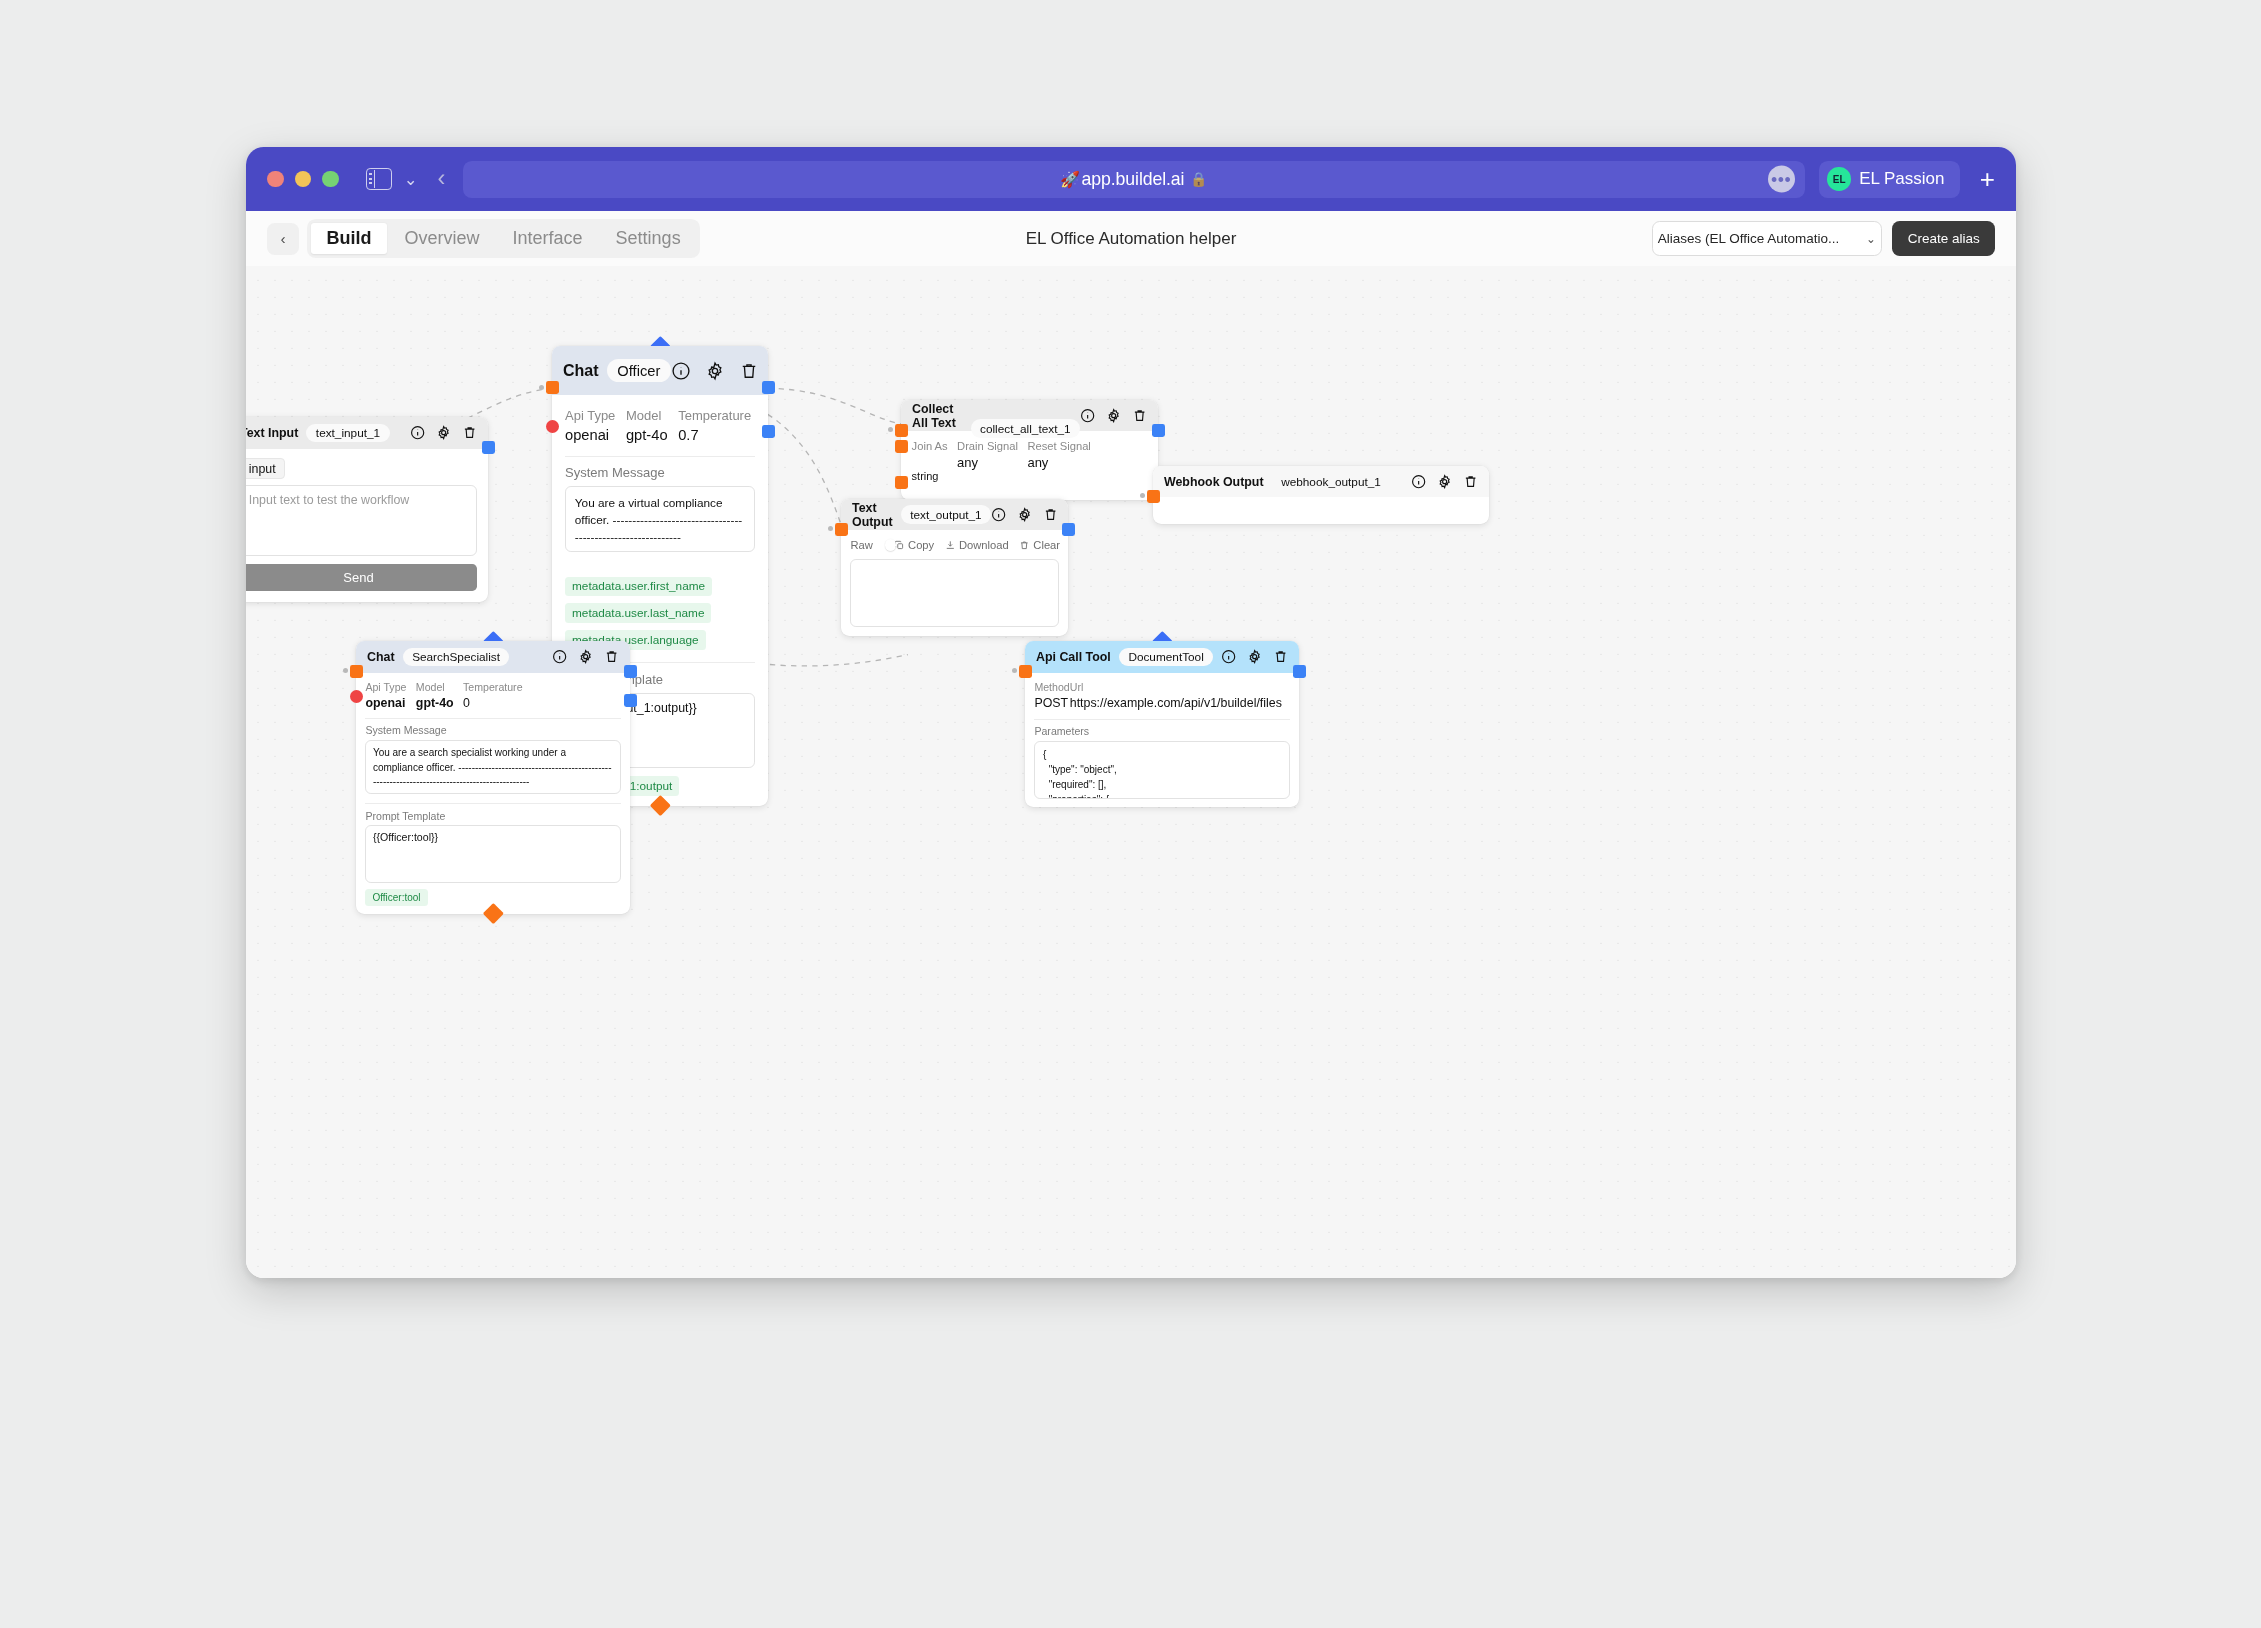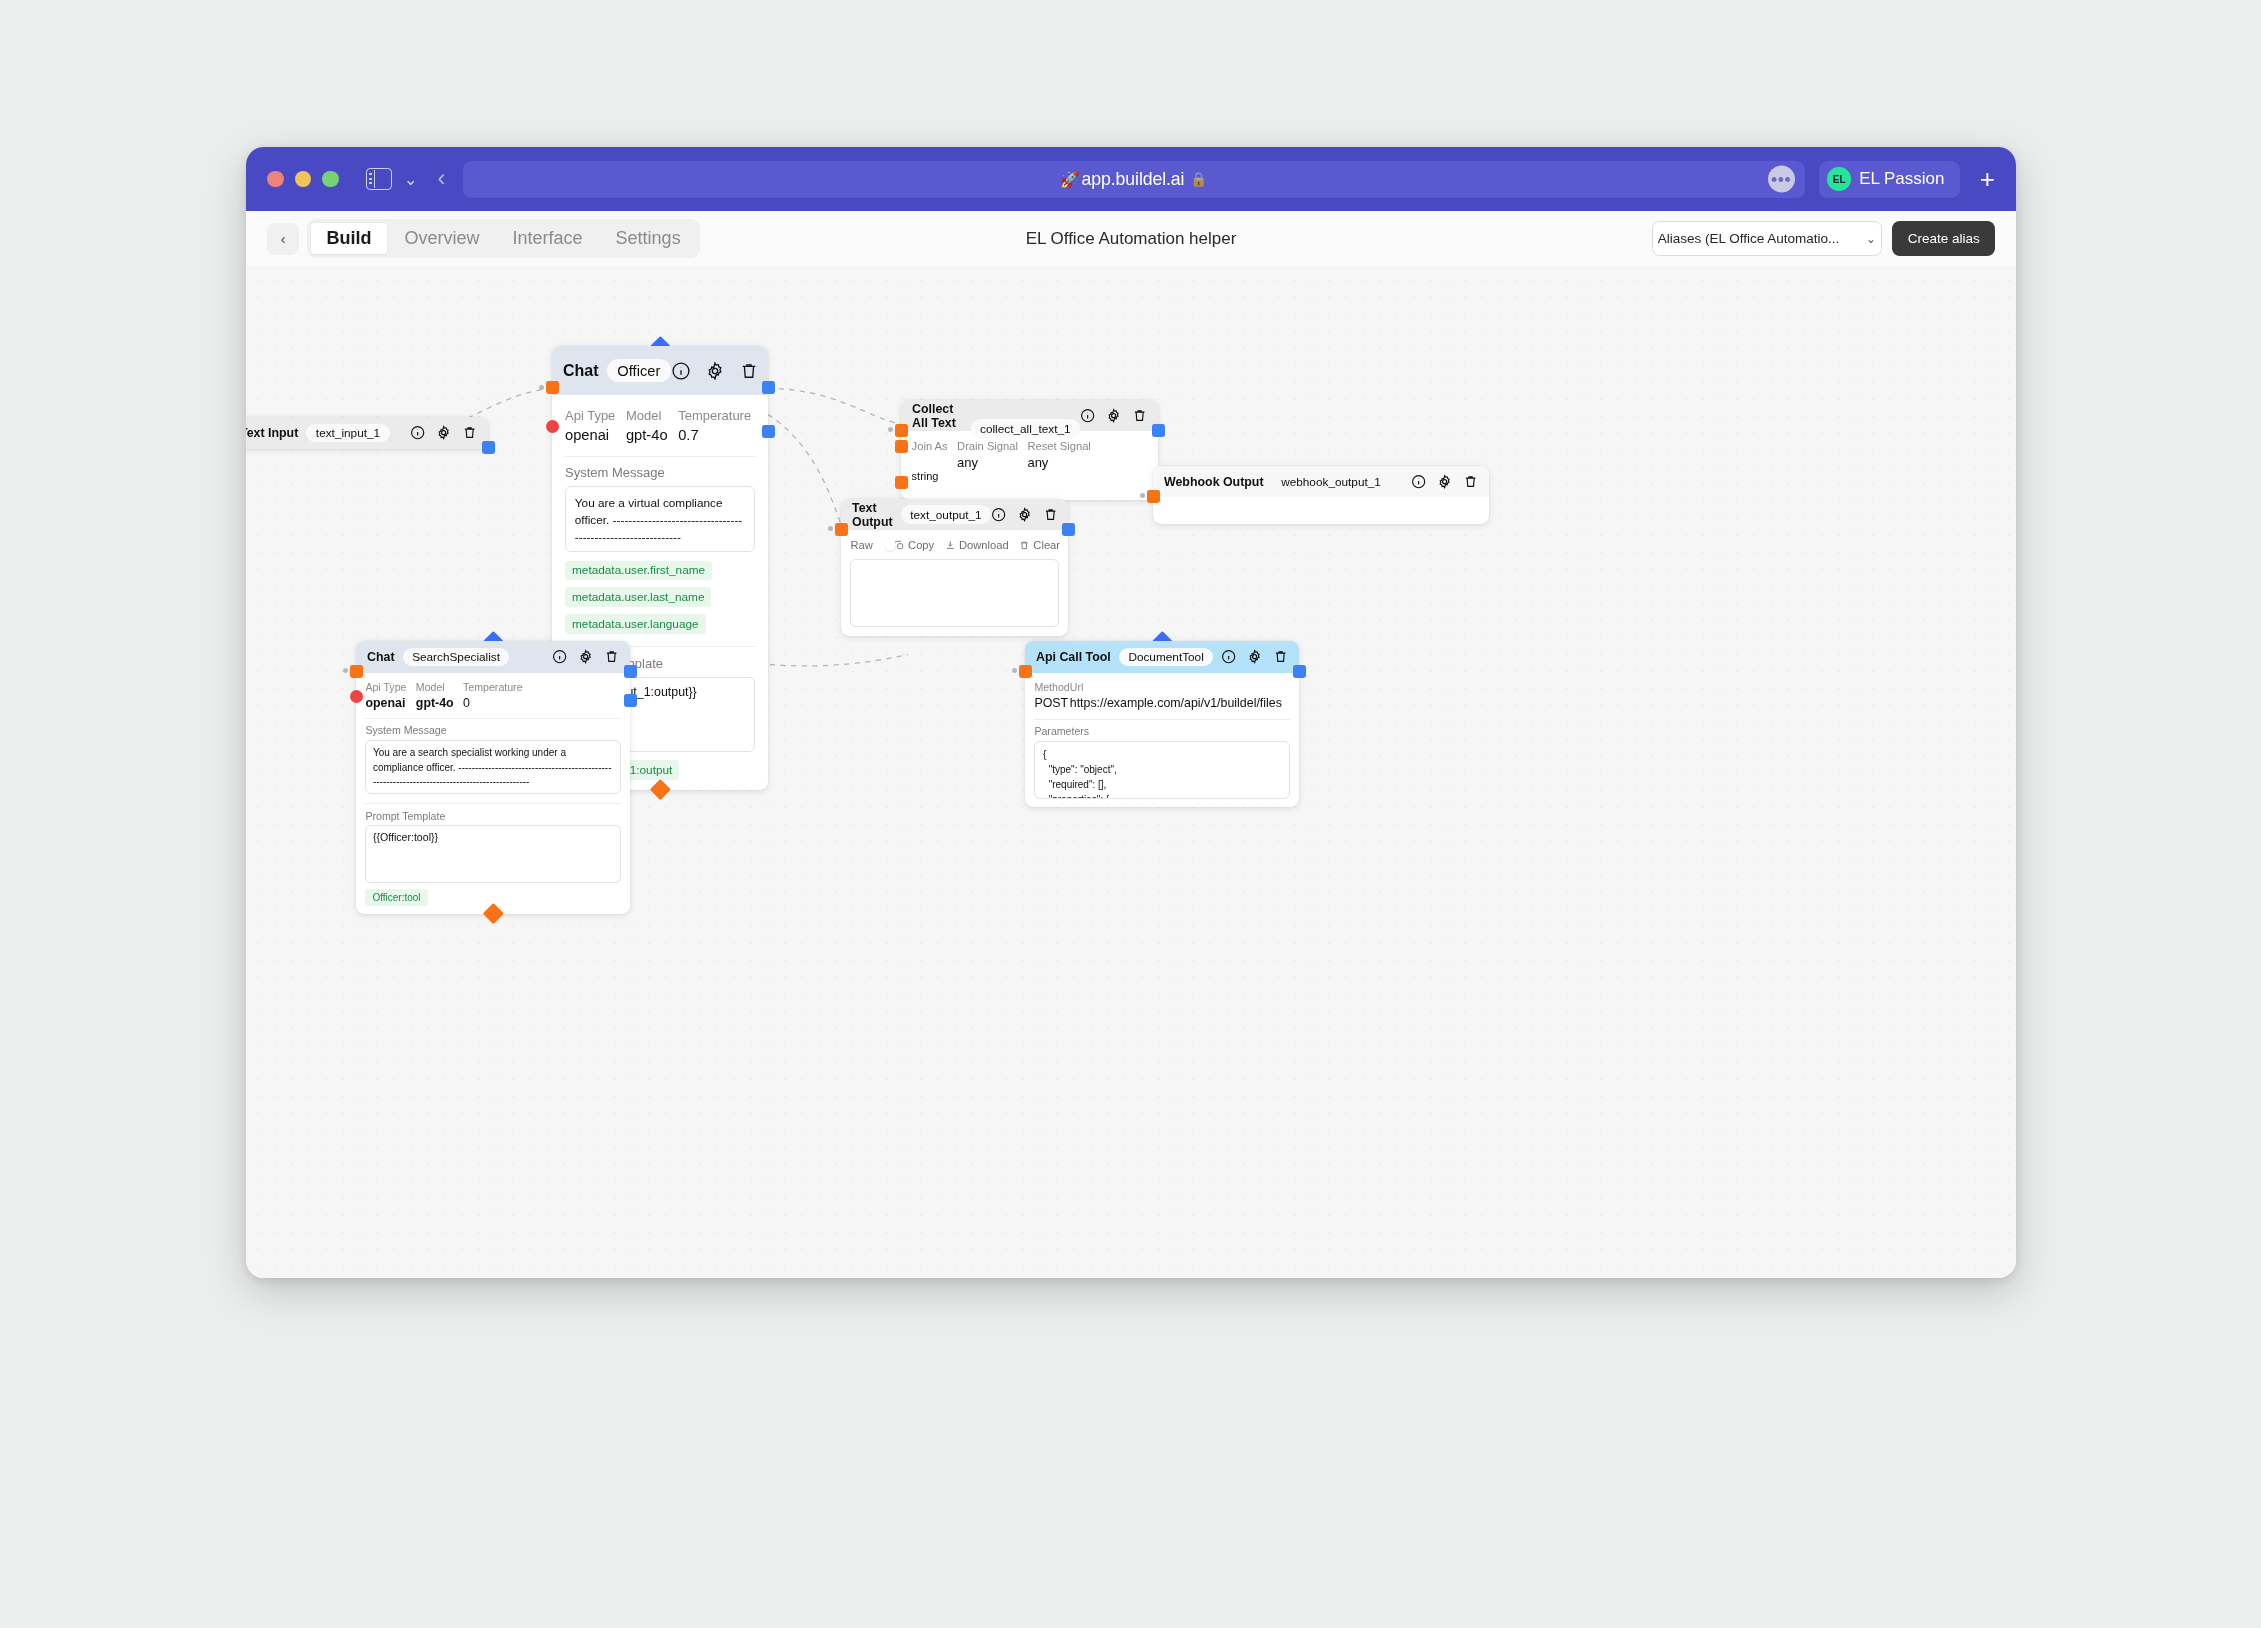--- a/index.html
+++ b/index.html
@@ -298,20 +298,25 @@
               <circle cx="12" cy="12" r="3.2"></circle>
               <path d="M12 2.6l1.4 2.3 2.6-.5.6 2.6 2.4 1.2-1.1 2.4 1.1 2.4-2.4 1.2-.6 2.6-2.6-.5L12 21.4l-1.4-2.3-2.6.5-.6-2.6-2.4-1.2L6.1 13.4 5 11l2.4-1.2.6-2.6 2.6.5z"></path>
             </svg>
           <svg class="ico" width="15.3" height="15.3" viewBox="0 0 24 24" fill="none" stroke="#111" stroke-width="1.8">
               <path d="M4.5 6.5h15M9.5 6.5V4.6h5v1.9M6.5 6.5l1 13h9l1-13"></path>
             </svg>
         </span>
 
         <div class="h-sq blue" style="right:-6.5px; top:23.6px;"></div>
       </div>
+      <div class="node-body" style="padding:9.4px 10.6px 10.6px;">
+        <div class="in-label">input</div>
+        <div class="txtarea ph" style="margin-top:5.9px; height:71px; padding:7px 8.2px; font-size:12.4px;">Input text to test the workflow</div>
+        <div class="send-btn">Send</div>
+      </div>
     </div>
 
     <div class="node" id="node-officer" style="left:306px; top:80px; width:216px;">
       <div class="h-diamond" style="left:101px; top:-7px;"></div>
       <div class="node-head lavender" style="height:49px; font-size:16px;">
         <span class="node-type">Chat</span>
         <span class="node-pill" style="font-size:14.7px; padding:3.5px 10.6px;">Officer</span>
         <span class="node-actions" style="gap:14px;">
           <svg class="ico" width="20" height="20" viewBox="0 0 24 24" fill="none" stroke="#111" stroke-width="1.6">
               <circle cx="12" cy="12" r="9.5"></circle>
@@ -346,21 +351,21 @@
             <div class="field-value" style="font-size:14.7px; margin-top:3.5px;">0.7</div>
           </div>
         </div>
         <div class="hr" style="margin-top:13px;"></div>
         <div class="section-label" style="font-size:13px;">System Message</div>
         <div class="txtarea" style="height:66px; padding:7.7px 8.8px; font-size:11.8px; line-height:1.45;">You are a virtual compliance officer. ------------------------------------------------------------
 
 My name is {{metadata.user.first_name}}
 {{metadata.user.last_name}}</div>
         <div class="chips">
-          <span class="chip" style="font-size:11.8px;">metadata.user.first_name</span>
+          <span class="chip" style="font-size:11.8px;margin-top:16px;">metadata.user.first_name</span>
           <span class="chip" style="font-size:11.8px;">metadata.user.last_name</span>
           <span class="chip" style="font-size:11.8px;">metadata.user.language</span>
         </div>
         <div class="hr" style="margin-top:11.8px;"></div>
         <div class="section-label" style="font-size:13px;">Prompt Template</div>
         <div class="txtarea" style="height:75px; padding:7.7px 8.8px; font-size:12.4px;">{{text_input_1:output}}</div>
         <div class="chips">
           <span class="chip" style="font-size:11.8px;">text_input_1:output</span>
         </div>
       </div>

